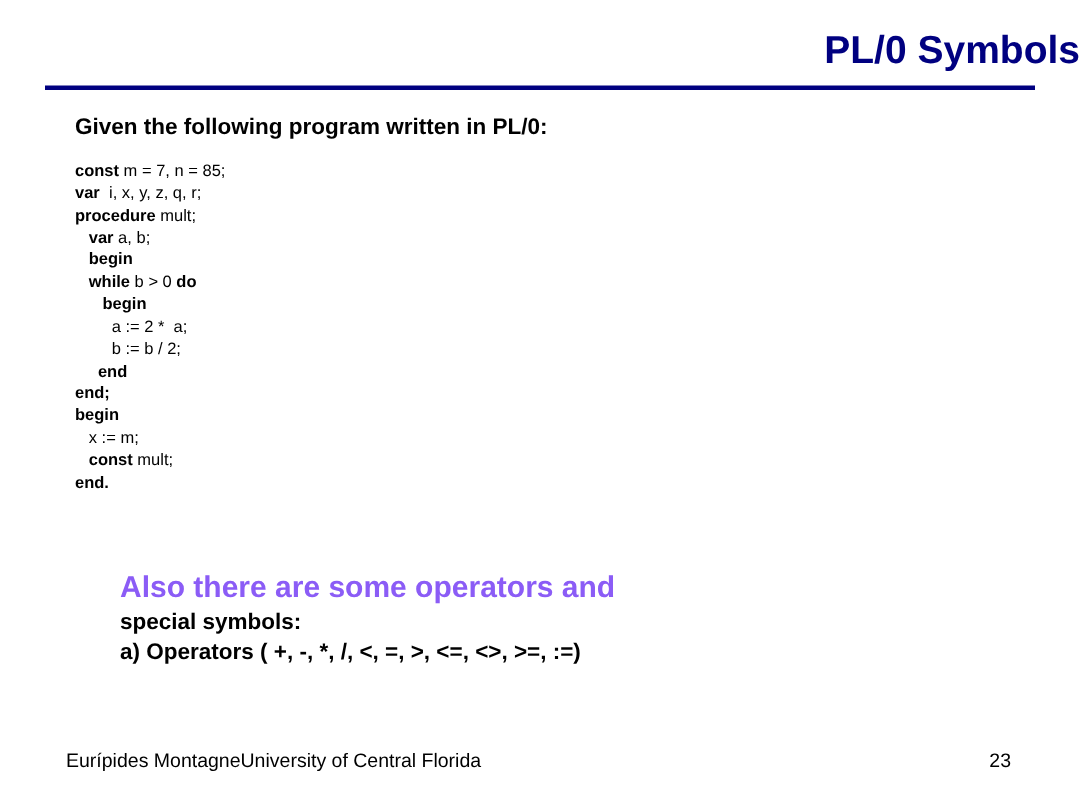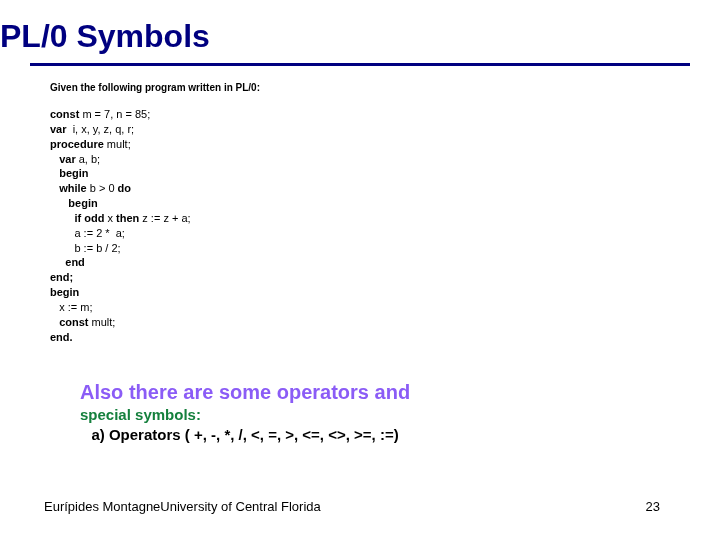--- a/index.html
+++ b/index.html
@@ -5,34 +5,34 @@
   * { margin: 0; padding: 0; box-sizing: border-box; }
   body {
     width: 720px;
     height: 540px;
     background: #ffffff;
     font-family: Arial, Helvetica, sans-serif;
     position: relative;
     overflow: hidden;
   }
   .title {
-    text-align: left;
+    text-align: right;
     color: #000080;
-    font-size: 32px;
+    font-size: 26px;
     font-weight: bold;
     padding-top: 18px;
     padding-bottom: 8px;
   }
   .title-rule {
     border: none;
     border-top: 3px solid #000080;
     margin: 0 30px 16px 30px;
   }
   .intro {
-    font-size: 10px;
+    font-size: 15px;
     font-weight: bold;
     color: #000;
     margin: 0 50px 14px 50px;
   }
   .content-row {
     display: flex;
     margin: 0 50px;
     align-items: flex-start;
     flex-direction: column;
   }
@@ -52,63 +52,61 @@
   }
   .info-col .info-line1 {
     font-size: 20px;
     font-weight: bold;
     color: #8b5cf6;
     line-height: 1.3;
   }
   .info-col .info-line2 {
     font-size: 15px;
     font-weight: bold;
-    color: #15803d;
+    color: #000000;
     line-height: 1.3;
   }
   .info-col .info-line3 {
     font-size: 15px;
     font-weight: bold;
     color: #000;
     line-height: 1.3;
     white-space: nowrap;
-    text-align: center;
   }
   .footer {
     position: absolute;
     bottom: 26px;
     left: 0;
     right: 0;
     display: flex;
     font-size: 13px;
     color: #000;
     padding: 0 40px;
   }
   .footer-left { flex: 0 0 auto; margin-left: 4px; text-align: right; }
   .footer-center { flex: 1; text-align: left; }
-  .footer-right { flex: 0 0 auto; margin-right: 20px; }
+  .footer-right { flex: 0 0 auto; margin-right: 6px; }
 </style>
 </head>
 <body>
 
 <div class="title">PL/0 Symbols</div>
 <hr class="title-rule">
 
 <div class="intro">Given the following program written in PL/0:</div>
 
 <div class="content-row">
   <div class="code-col">
     <div class="line"><span class="kw">const</span><span> m = 7, n = 85;</span></div>
     <div class="line"><span class="kw">var</span><span>  i, x, y, z, q, r;</span></div>
     <div class="line"><span class="kw">procedure</span><span> mult;</span></div>
     <div class="line"><span class="kw">   var</span><span> a, b;</span></div>
     <div class="line"><span class="kw">   begin</span></div>
     <div class="line"><span class="kw">   while</span><span> b &gt; 0 </span><span class="kw">do</span></div>
     <div class="line"><span class="kw">      begin</span></div>
-    <div class="line"><span class="kw">        if odd</span><span> x </span><span class="kw">then</span><span> z := z + a;</span></div>
     <div class="line"><span>        a := 2 *  a;</span></div>
     <div class="line"><span>        b := b / 2;</span></div>
     <div class="line"><span class="kw">     end</span></div>
     <div class="line"><span class="kw">end;</span></div>
     <div class="line"><span class="kw">begin</span></div>
     <div class="line"><span>   x := m;</span></div>
     <div class="line"><span class="kw">   const</span><span> mult;</span></div>
     <div class="line"><span class="kw">end.</span></div>
   </div>
 

